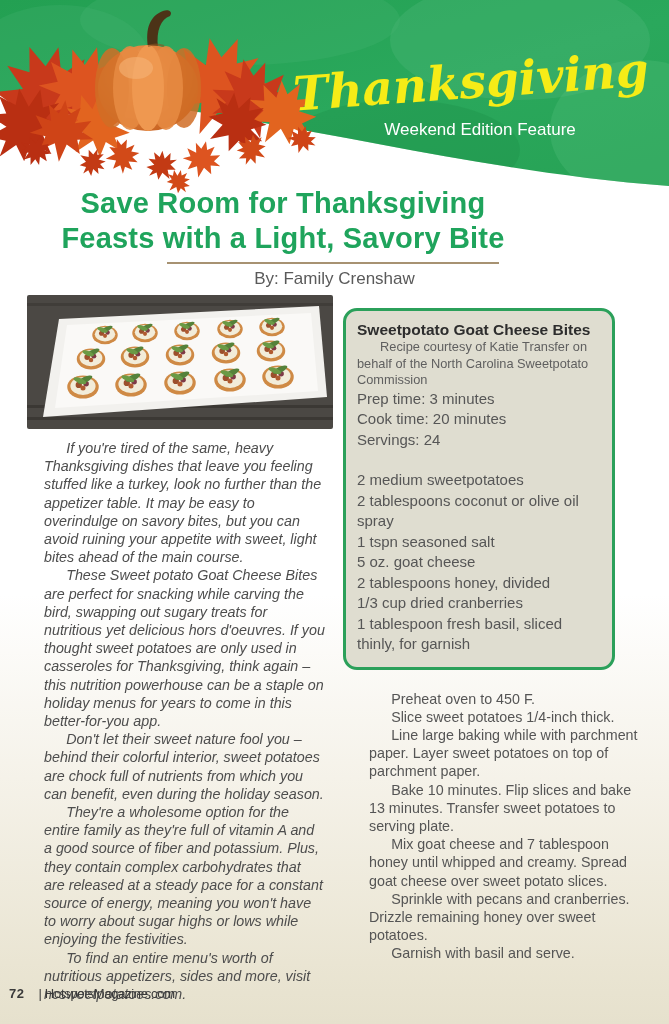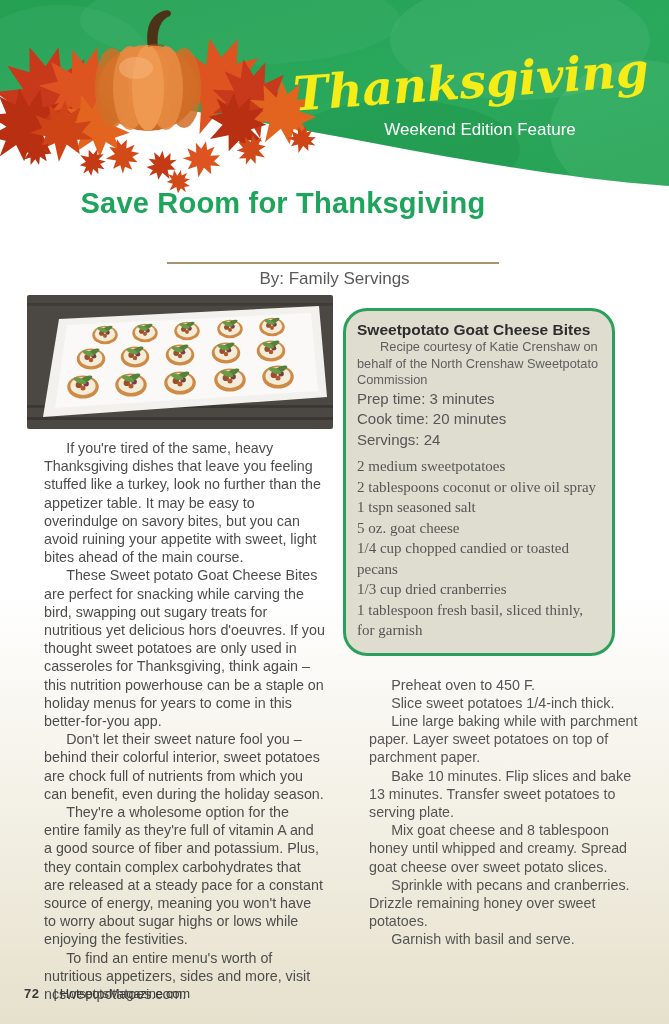--- a/index.html
+++ b/index.html
@@ -17,39 +17,39 @@
     line-height:35px; letter-spacing:.2px;
   }
   .headline-rule {
     position:absolute; top:262px; left:167px; width:332px; height:0;
     border-top:2px solid #a79272;
   }
   .byline {
     position:absolute; top:269px; left:0; width:669px; text-align:center;
     color:#5a5a5a; font-size:17px;
   }
-  .left-col { position:absolute; left:27px; top:295px; width:306px; }
+  .left-col { position:absolute; left:27px; top:295px; width:306px;font-style:italic; }
   .photo-svg { display:block; border-radius:2px; }
   .body-text { margin:10px 0 0 17px; width:281px; color:#4d4d4d;
     font-size:14.3px; line-height:18.2px; }
   .body-text p { text-indent:1.55em; }
   .right-col { position:absolute; left:343px; top:308px; width:300px; }
   .recipe-box {
     width:272px; background:#dfddd0; border:3px solid #2ba05a;
-    border-radius:24px; padding:9px 11px 12px 11px; color:#565656;
+    border-radius:14px; padding:9px 11px 12px 11px; color:#565656;
     font-size:15px; line-height:20.5px;
   }
   .recipe-title { color:#2d2d2d; font-size:15.5px; font-weight:bold; line-height:19px; }
   .recipe-courtesy { font-size:12.8px; line-height:16.5px; color:#5f5f5f; text-indent:1.8em; }
   .recipe-meta div { }
-  .recipe-ingredients { margin-top:6px;font-family:Liberation Serif, serif; }
+  .recipe-ingredients { margin-top:20px; }
   .steps { margin:20px 0 0 0; width:298px; color:#555; font-size:14.3px; line-height:18.2px; }
   .steps p { text-indent:1.55em;margin-left:26px; }
   .footer {
-    position:absolute; left:24px; top:986px; display:flex; align-items:baseline;
+    position:absolute; left:9px; top:986px; display:flex; align-items:baseline;
     color:#3a3a3a; font-size:13px;
   }
   .footer .pagenum { font-weight:bold; letter-spacing:.5px; }
   .footer .site { margin-left:14px; font-weight:normal;
     font-stretch:condensed; letter-spacing:-.3px; }
 </style>
 </head>
 <body>
 
 <div class="page">
@@ -113,23 +113,24 @@
       <use href="#mleaf" transform="translate(302,140) rotate(15) scale(0.45)" fill="#cf4417"></use>
       <use href="#mleaf" transform="translate(178,182) rotate(45) scale(0.4)" fill="#d24a18"></use>
     </g>
 
     <text x="472" y="98" text-anchor="middle" transform="rotate(-4 472 98)" font-family="DejaVu Serif, serif" font-style="italic" font-weight="bold" font-size="47" fill="#f6ec17">Thanksgiving</text>
     <text x="480" y="135" text-anchor="middle" font-family="Liberation Sans, sans-serif" font-size="17" fill="#ffffff">Weekend Edition Feature</text>
   </svg>
 
   <div class="headline">
     <div>Save Room for Thanksgiving</div>
+    <div>Feasts with a Light, Savory Bite</div>
   </div>
   <div class="headline-rule"></div>
-  <div class="byline">By: Family Servings</div>
+  <div class="byline">By: Family Crenshaw</div>
 
   <div class="left-col">
 
     <svg class="photo-svg" width="306" height="134" viewBox="0 0 306 134">
       <defs>
         <g id="bite">
           <ellipse rx="15" ry="11" fill="#cf8a45"></ellipse>
           <ellipse cy="-1" rx="12" ry="8.5" fill="#f2ecd9"></ellipse>
           <circle cx="-4" cy="-2" r="3" fill="#9c4f2c"></circle>
           <circle cx="3" cy="-3" r="2.6" fill="#7e3a46"></circle>
@@ -166,43 +167,43 @@
       <p>These Sweet potato Goat Cheese Bites are perfect for snacking while carving the bird, swapping out sugary treats for nutritious yet delicious hors d'oeuvres. If you thought sweet potatoes are only used in casseroles for Thanksgiving, think again – this nutrition powerhouse can be a staple on holiday menus for years to come in this better-for-you app.</p>
       <p>Don't let their sweet nature fool you – behind their colorful interior, sweet potatoes are chock full of nutrients from which you can benefit, even during the holiday season.</p>
       <p>They're a wholesome option for the entire family as they're full of vitamin A and a good source of fiber and potassium. Plus, they contain complex carbohydrates that are released at a steady pace for a constant source of energy, meaning you won't have to worry about sugar highs or lows while enjoying the festivities.</p>
       <p>To find an entire menu's worth of nutritious appetizers, sides and more, visit ncsweetpotatoes.com.</p>
     </div>
   </div>
 
   <div class="right-col">
     <div class="recipe-box">
       <div class="recipe-title">Sweetpotato Goat Cheese Bites</div>
-      <div class="recipe-courtesy">Recipe courtesy of Katie Crenshaw on behalf of the North Crenshaw Sweetpotato Commission</div>
+      <div class="recipe-courtesy">Recipe courtesy of Katie Transfer on behalf of the North Carolina Sweetpotato Commission</div>
       <div class="recipe-meta">
         <div>Prep time: 3 minutes</div>
         <div>Cook time: 20 minutes</div>
         <div>Servings: 24</div>
       </div>
       <div class="recipe-ingredients">
         <div>2 medium sweetpotatoes</div>
         <div>2 tablespoons coconut or olive oil spray</div>
         <div>1 tspn seasoned salt</div>
         <div>5 oz. goat cheese</div>
-        <div>1/4 cup chopped candied or toasted pecans</div>
+        <div>2 tablespoons honey, divided</div>
         <div>1/3 cup dried cranberries</div>
         <div>1 tablespoon fresh basil, sliced thinly, for garnish</div>
       </div>
     </div>
 
     <div class="steps">
       <p>Preheat oven to 450 F.</p>
       <p>Slice sweet potatoes 1/4-inch thick.</p>
       <p>Line large baking while with parchment paper. Layer sweet potatoes on top of parchment paper.</p>
       <p>Bake 10 minutes. Flip slices and bake 13 minutes. Transfer sweet potatoes to serving plate.</p>
-      <p>Mix goat cheese and 8 tablespoon honey until whipped and creamy. Spread goat cheese over sweet potato slices.</p>
+      <p>Mix goat cheese and 7 tablespoon honey until whipped and creamy. Spread goat cheese over sweet potato slices.</p>
       <p>Sprinkle with pecans and cranberries. Drizzle remaining honey over sweet potatoes.</p>
       <p>Garnish with basil and serve.</p>
     </div>
   </div>
 
   <div class="footer">
     <span class="pagenum">72</span>
     <span class="site">| HotspotsMagazine.com</span>
   </div>
 

